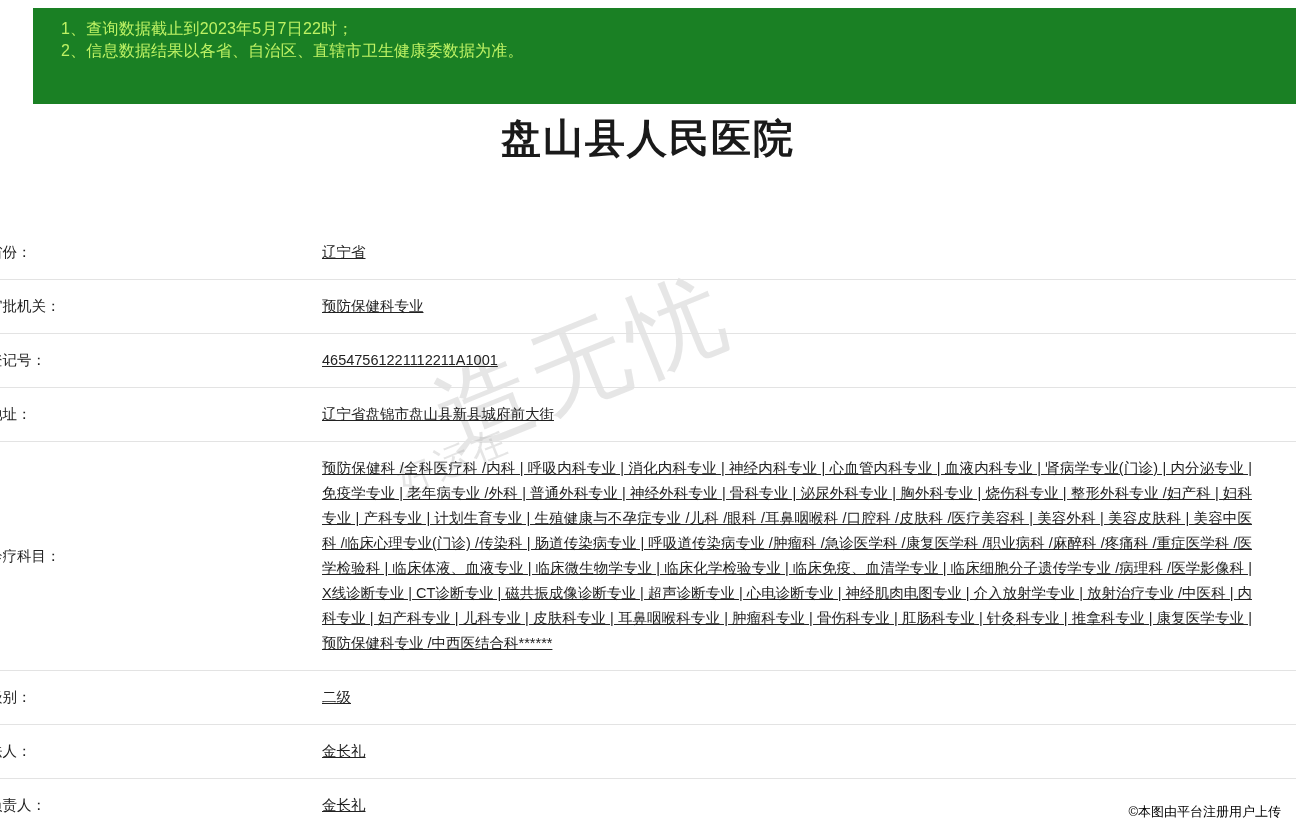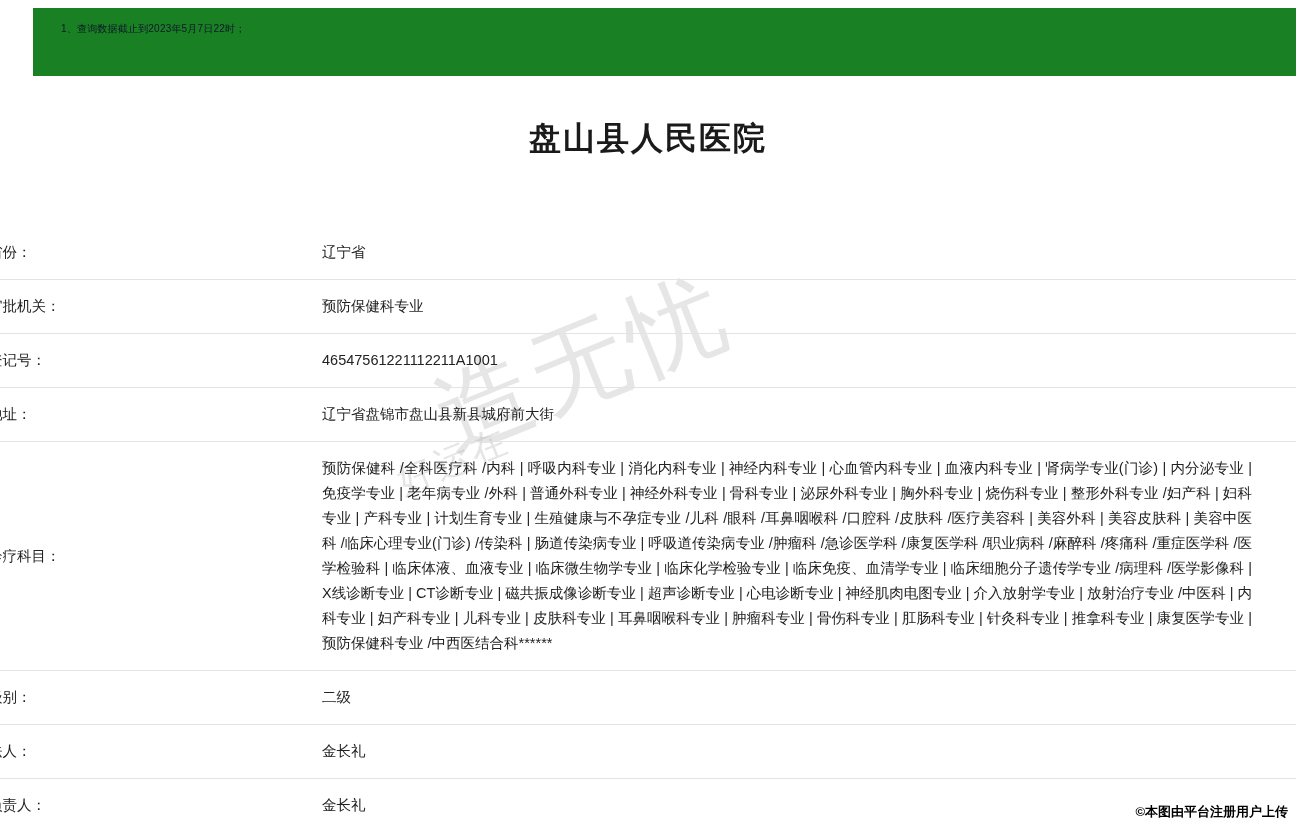--- a/index.html
+++ b/index.html
@@ -19,43 +19,43 @@
     height: 824px;
     background: #ffffff;
   }
 
   
   .notice {
     position: absolute;
     left: 33px;
     top: 8px;
     width: 1263px;
-    height: 68px;
+    height: 96px;
     background: #1a8024;
-    color: #0f172a;
+    color: #bef264;
     padding: 10px 0 0 28px;
-    font-size: 10px;
+    font-size: 16px;
     line-height: 22px;
   }
   .notice .line {
     white-space: nowrap;
     letter-spacing: 0.2px;
   }
 
   
   .title-wrap {
     position: absolute;
     left: 0;
     top: 110px;
     width: 1296px;
     text-align: center;
   }
   .hospital-title {
     display: inline-block;
-    font-size: 32px;
+    font-size: 40px;
     font-weight: bold;
     color: #1a1a1a;
     letter-spacing: 2px;
     line-height: 56px;
   }
 
   
   .info-table {
     position: absolute;
     left: 0;
@@ -79,20 +79,21 @@
     padding-right: 10px;
     text-align: left;
     color: #222;
     font-size: 14.5px;
   }
   .info-table td.value {
     padding-left: 2px;
     padding-right: 44px;
     color: #222;
     line-height: 25px;
+    text-decoration: underline;
   }
   .label-inner {
     display: block;
     margin-left: -12px;
   }
   .dept-cell {
     line-height: 25.5px;
     font-size: 14.3px;
     text-align: justify;
   }
@@ -119,37 +120,38 @@
     color: rgba(170,170,170,0.30);
     transform: rotate(-22deg);
     font-family: "DejaVu Serif", serif;
     white-space: nowrap;
     pointer-events: none;
     user-select: none;
     letter-spacing: 3px;
   }
   .wm-corner {
     position: absolute;
-    right: 8px;
+    right: 15px;
     bottom: 3px;
     font-size: 13px;
-    font-weight: bold;
+    font-weight: normal;
     color: #000000;
     white-space: nowrap;
     pointer-events: none;
     user-select: none;
   }
 </style>
 </head>
 <body>
 
 <div class="page">
 
   <div class="notice">
     <div class="line">1、查询数据截止到2023年5月7日22时；</div>
+    <div class="line">2、信息数据结果以各省、自治区、直辖市卫生健康委数据为准。</div>
   </div>
 
   <div class="title-wrap">
     <span class="hospital-title">盘山县人民医院</span>
   </div>
 
   <div class="wm-main">造无忧</div>
   <div class="wm-sub">好运在</div>
 
   <table class="info-table">

